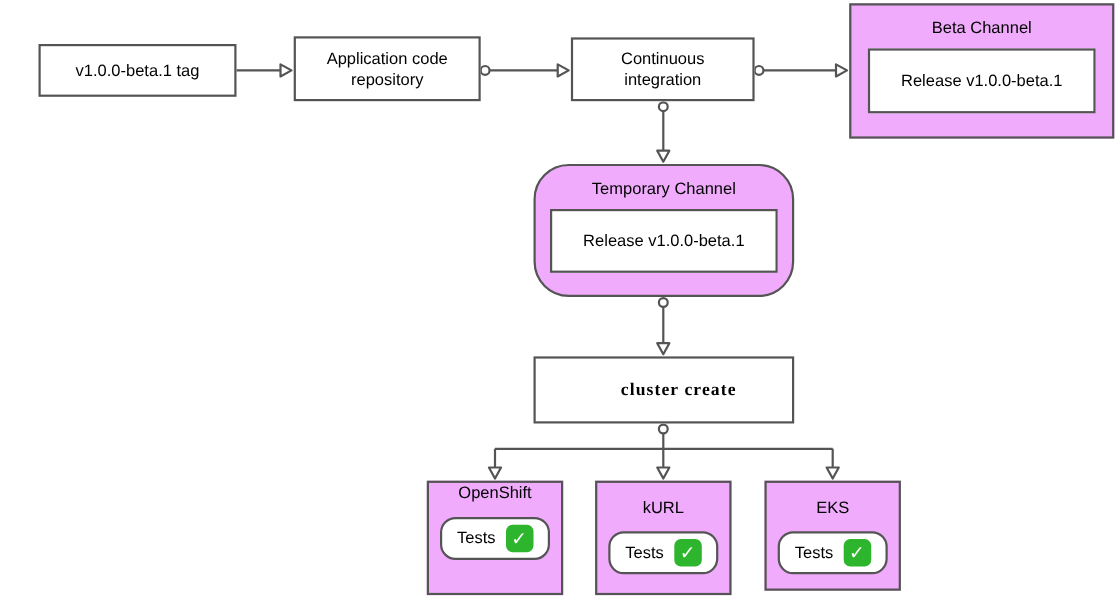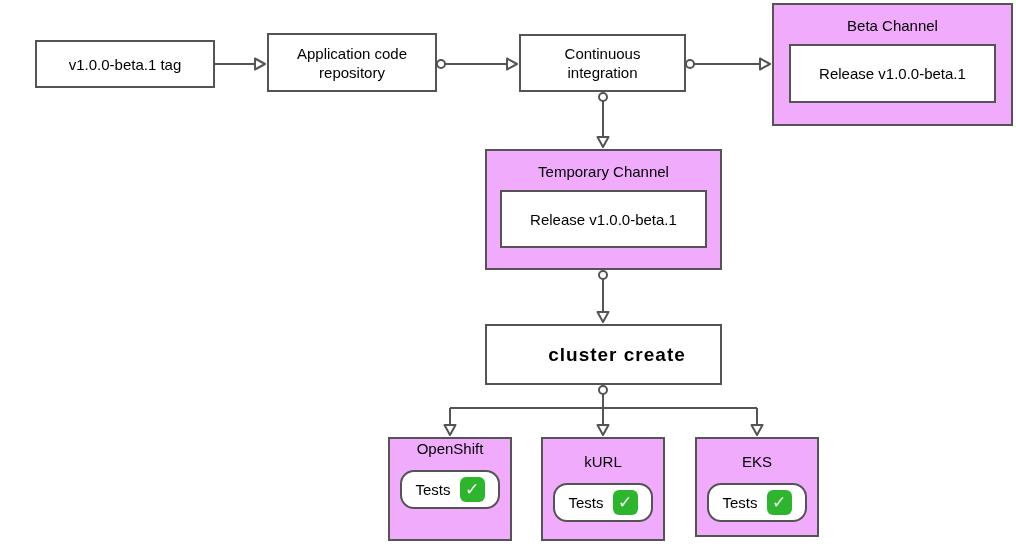--- a/index.html
+++ b/index.html
@@ -48,23 +48,23 @@
   .inner{
     box-sizing:border-box;
     border:2px solid var(--stroke);
     background:#ffffff;
     display:flex;
     align-items:center;
     justify-content:center;
     font-size:15px;
   }
   .mono{
-    font-family:Liberation Sans, sans-serif;
+    font-family:Liberation Serif, serif;
     font-weight:bold;
-    font-size:19px;
+    font-size:16px;
     letter-spacing:1px;
     padding-left:27px;
   }
   .tests-row{display:flex;align-items:center;gap:9px;border-radius:14px;}
   .check{
     display:inline-flex;
     align-items:center;
     justify-content:center;
     width:25px;height:25px;
     border-radius:6px;
@@ -121,21 +121,21 @@
     <span>Application code repository</span>
   </div>
 
   <div class="group" style="left:772px;top:3px;width:241px;height:123px;padding-top:11px;">
     <span class="title">Beta Channel</span>
     <div class="inner" style="margin:9px auto 0;width:207px;height:59px;">
       <span>Release v1.0.0-beta.1</span>
     </div>
   </div>
 
-  <div class="group" style="left:485px;top:149px;width:237px;height:121px;padding-top:11px;">
+  <div class="group" style="left:485px;top:149px;width:237px;height:121px;padding-top:11px;border-radius:32px;">
     <span class="title">Temporary Channel</span>
     <div class="inner" style="margin:9px auto 0;width:207px;height:58px;">
       <span>Release v1.0.0-beta.1</span>
     </div>
   </div>
 
   <div class="box mono" style="left:485px;top:324px;width:237px;height:61px;">
     <span>cluster create</span>
   </div>
 

